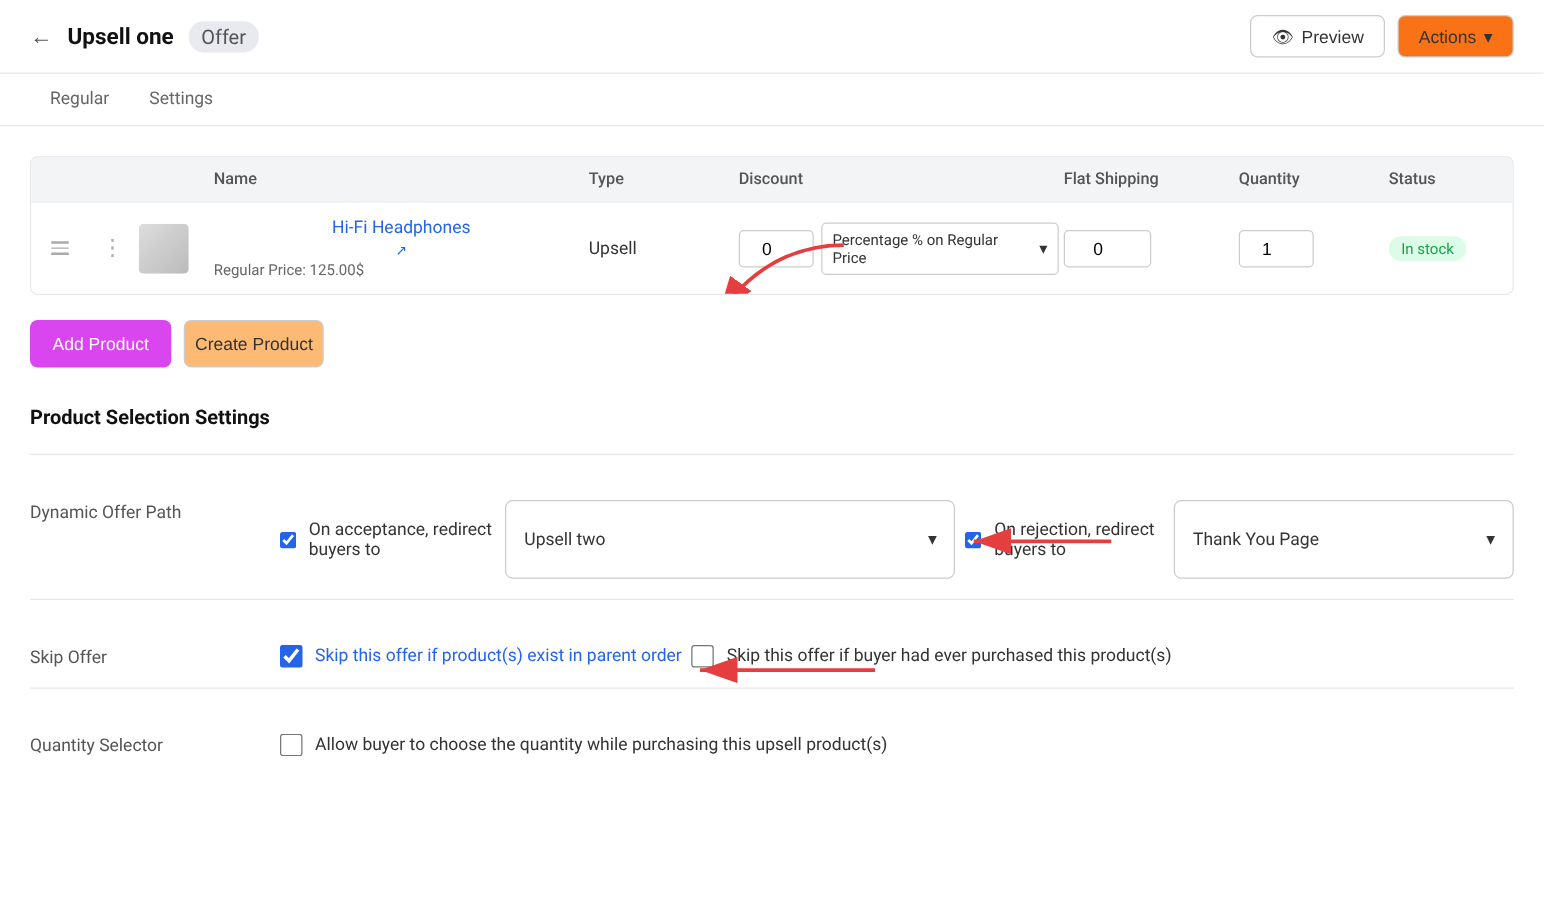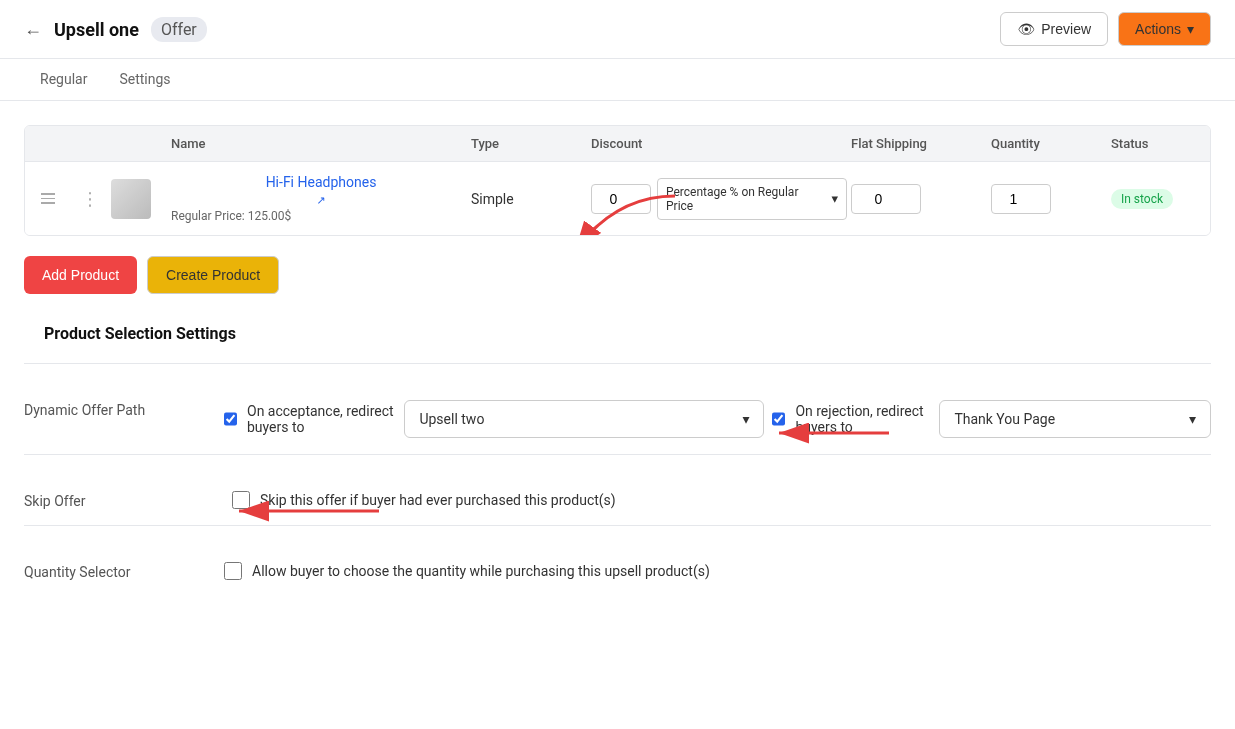--- a/index.html
+++ b/index.html
@@ -30,37 +30,37 @@
     .product-name-link { color: #2563eb; text-decoration: none; font-weight: 400; display: flex; align-items: center; gap: 4px; flex-direction: column; }
     .product-price-info { font-size: 12px; color: #666; margin-top: 2px; }
 
     .discount-input { border: 1px solid #ccc; border-radius: 4px; padding: 6px 8px; width: 60px; text-align: center; font-size: 14px; }
     .discount-type-select { border: 1px solid #ccc; border-radius: 4px; padding: 6px 8px; font-size: 13px; background: #fff; cursor: pointer; display: flex; align-items: center; gap: 4px; width: 190px; }
 
     .flat-shipping-input { border: 1px solid #ccc; border-radius: 4px; padding: 6px 8px; width: 70px; text-align: center; font-size: 14px; }
     .quantity-input { border: 1px solid #ccc; border-radius: 4px; padding: 6px 8px; width: 60px; text-align: center; font-size: 14px; }
     .in-stock-badge { background: #dcfce7; color: #16a34a; font-size: 12px; padding: 3px 10px; border-radius: 12px; display: inline-block; }
 
-    .btn-add-product { background: #ef4444; color: #fff; border: none; padding: 10px 18px; border-radius: 6px; cursor: pointer; font-size: 14px; font-weight: 500; }
-    .btn-create-product { background: #eab308; color: #333; border: 1px solid #ccc; padding: 10px 18px; border-radius: 6px; cursor: pointer; font-size: 14px; }
+    .btn-add-product { background: #d946ef; color: #fff; border: none; padding: 10px 18px; border-radius: 6px; cursor: pointer; font-size: 14px; font-weight: 500; }
+    .btn-create-product { background: #fdba74; color: #333; border: 1px solid #ccc; padding: 10px 8px; border-radius: 6px; cursor: pointer; font-size: 14px; }
     .buttons-row { display: flex; gap: 10px; margin-bottom: 30px; }
 
-    .section-title { font-size: 16px; font-weight: 700; color: #111; margin-bottom: 20px; margin-left: 20px; }
+    .section-title { font-size: 16px; font-weight: 700; color: #111; margin-bottom: 20px; }
     .divider { border: none; border-top: 1px solid #e5e7eb; margin-bottom: 20px; }
 
     .setting-row { display: flex; gap: 40px; padding: 16px 0; align-items: flex-start; }
     .setting-label { width: 160px; color: #555; font-size: 14px; flex-shrink: 0; padding-top: 2px; }
     .setting-content { flex: 1; display: flex; flex-direction: row; gap: 8px; }
 
     .checkbox-row { display: flex; align-items: center; gap: 10px; }
     .checkbox-input { width: 18px; height: 18px; accent-color: #2563eb; cursor: pointer; }
     .checkbox-label { font-size: 14px; color: #333; }
     .checkbox-label.blue { color: #2563eb; }
 
-    .dropdown-select { border: 1px solid #ccc; border-radius: 6px; padding: 10px 14px; font-size: 14px; background: #fff; cursor: pointer; display: flex; align-items: center; justify-content: space-between; width: 360px; }
+    .dropdown-select { border: 1px solid #ccc; border-radius: 6px; padding: 22px 14px; font-size: 14px; background: #fff; cursor: pointer; display: flex; align-items: center; justify-content: space-between; width: 360px; }
   </style>
 </head>
 <body>
 
 <div class="header">
   <div class="header-left">
     <button class="back-btn">←</button>
     <span class="page-title">Upsell one</span>
     <span class="offer-badge">Offer</span>
   </div>
@@ -122,21 +122,21 @@
             <div class="product-img-inner"></div>
           </div>
       </div>
       <div>
         <a class="product-name-link">
           <span>Hi-Fi Headphones</span>
           <span style="font-size:11px;">↗</span>
         </a>
         <div class="product-price-info">Regular Price: 125.00$</div>
       </div>
-      <div>Simple</div>
+      <div>Upsell</div>
       <div style="display:flex; align-items:center; gap:6px;">
         <input class="discount-input" type="number" value="0" style="">
         <div class="discount-type-select">
           <span style="font-size:12px;">Percentage % on Regular Price</span>
           <span>▾</span>
         </div>
       </div>
       <div>
         <input class="flat-shipping-input" type="number" value="0" style="">
       </div>
@@ -194,20 +194,24 @@
         </div>
       </div>
     </div>
 
     <hr class="divider">
 
     <div class="setting-row">
       <div class="setting-label">Skip Offer</div>
       <div class="setting-content">
         <div style="position:relative; display:inline-flex; align-items:center;">
+          <div class="checkbox-row">
+            <input type="checkbox" class="checkbox-input" checked="" style="">
+            <label class="checkbox-label blue">Skip this offer if product(s) exist in parent order</label>
+          </div>
 
           <div style="position:absolute; right:-160px; top:0px; pointer-events:none;">
             <svg width="160" height="40" viewBox="0 0 160 40">
               <defs>
                 <marker id="arrowhead3" markerWidth="10" markerHeight="7" refX="10" refY="3.5" orient="auto">
                   <polygon points="0 0, 10 3.5, 0 7" fill="#e53e3e"></polygon>
                 </marker>
               </defs>
               <path d="M155,20 L15,20" stroke="#e53e3e" stroke-width="3" fill="none" marker-end="url(#arrowhead3)"></path>
             </svg>

